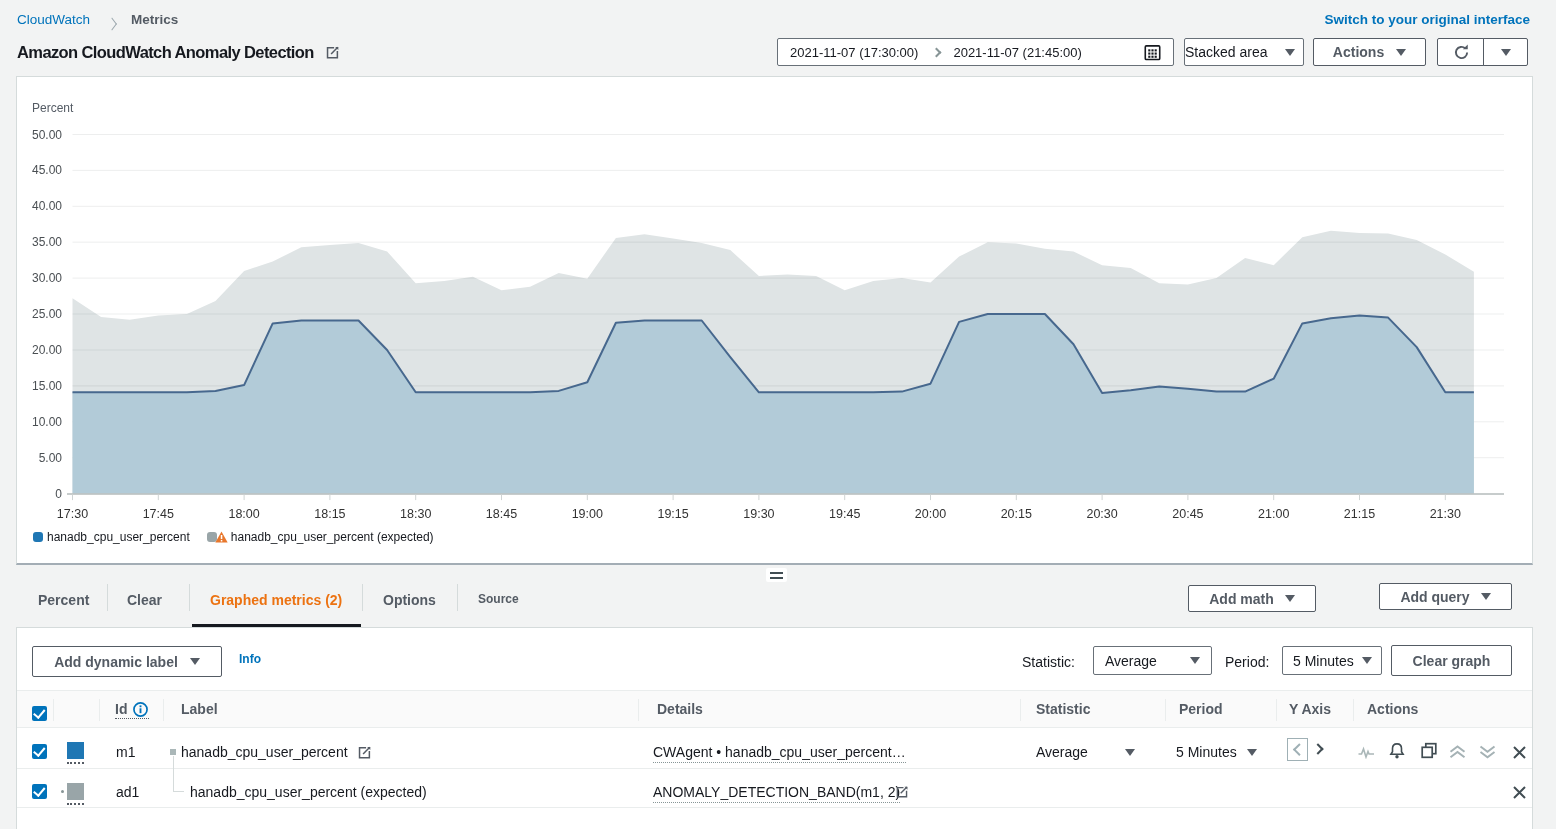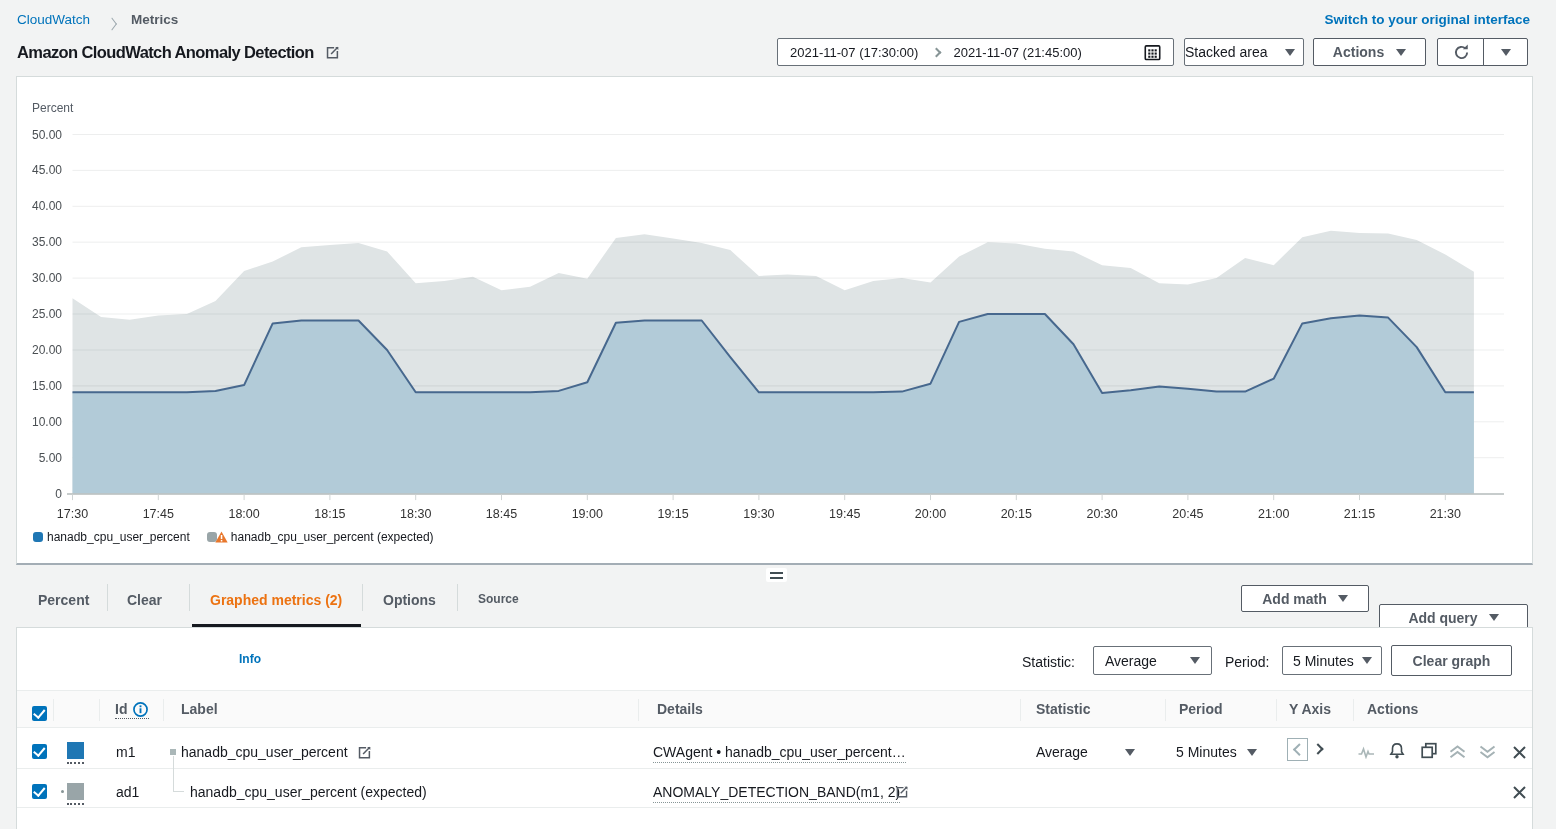--- a/index.html
+++ b/index.html
@@ -159,25 +159,26 @@
   <div class="abs" style="left:107px;top:1px;width:1px;height:27px;background:#d5dbdb"></div>
   <div class="abs" style="left:127px;top:9px;font-size:14px;font-weight:700;color:#545b64">Clear</div>
   <div class="abs" style="left:189px;top:1px;width:1px;height:27px;background:#d5dbdb"></div>
   <div class="abs" style="left:210px;top:9px;font-size:14px;font-weight:700;color:#ec7211">Graphed metrics (2)</div>
   <div class="abs" style="left:362px;top:1px;width:1px;height:27px;background:#d5dbdb"></div>
   <div class="abs" style="left:383px;top:9px;font-size:14px;font-weight:700;color:#545b64">Options</div>
   <div class="abs" style="left:457px;top:1px;width:1px;height:27px;background:#d5dbdb"></div>
   <div class="abs" style="left:478px;top:9px;font-size:12px;font-weight:700;color:#545b64">Source</div>
   <div class="abs" style="left:192px;top:41px;width:169px;height:3px;background:#16191f"></div>
 </div>
-<div class="btn" style="left:1241px;top:585px;width:128px;height:27px">Add math<span class="tri" style="margin-left:11px"></span></div>
-<div class="btn" style="left:1379px;top:604px;width:149px;height:27px">Add query<span class="tri" style="margin-left:11px"></span></div>
+<div class="btn" style="left:1188px;top:585px;width:128px;height:27px">Add math<span class="tri" style="margin-left:11px"></span></div>
+<div class="btn" style="left:1379px;top:583px;width:133px;height:27px">Add query<span class="tri" style="margin-left:11px"></span></div>
 
 <div class="abs" style="left:16px;top:627px;width:1517px;height:202px;background:#fff;border:1px solid #d5dbdb;border-bottom:none">
 
+  <div class="btn" style="left:15px;top:18px;width:190px;height:31px" <span="">Add dynamic label<span class="tri" style="margin-left:12px"></span></div>
   <div class="abs link" style="left:222px;top:24px;font-size:12px">Info</div>
   <div class="abs" style="left:1005px;top:26px;font-size:14px;color:#16191f">Statistic:</div>
   <div class="inp" style="left:1076px;top:18px;width:119px;height:29px">
       <span style="margin-left:11px">Average</span>
       <span class="tri" style="position:absolute;right:11px;border-top-color:#545b64"></span>
     </div>
   <div class="abs" style="left:1208px;top:26px;font-size:14px;color:#16191f">Period:</div>
   <div class="inp" style="left:1265px;top:18px;width:100px;height:29px">
       <span style="margin-left:10px">5 Minutes</span>
       <span class="tri" style="position:absolute;right:9px;border-top-color:#545b64"></span>

